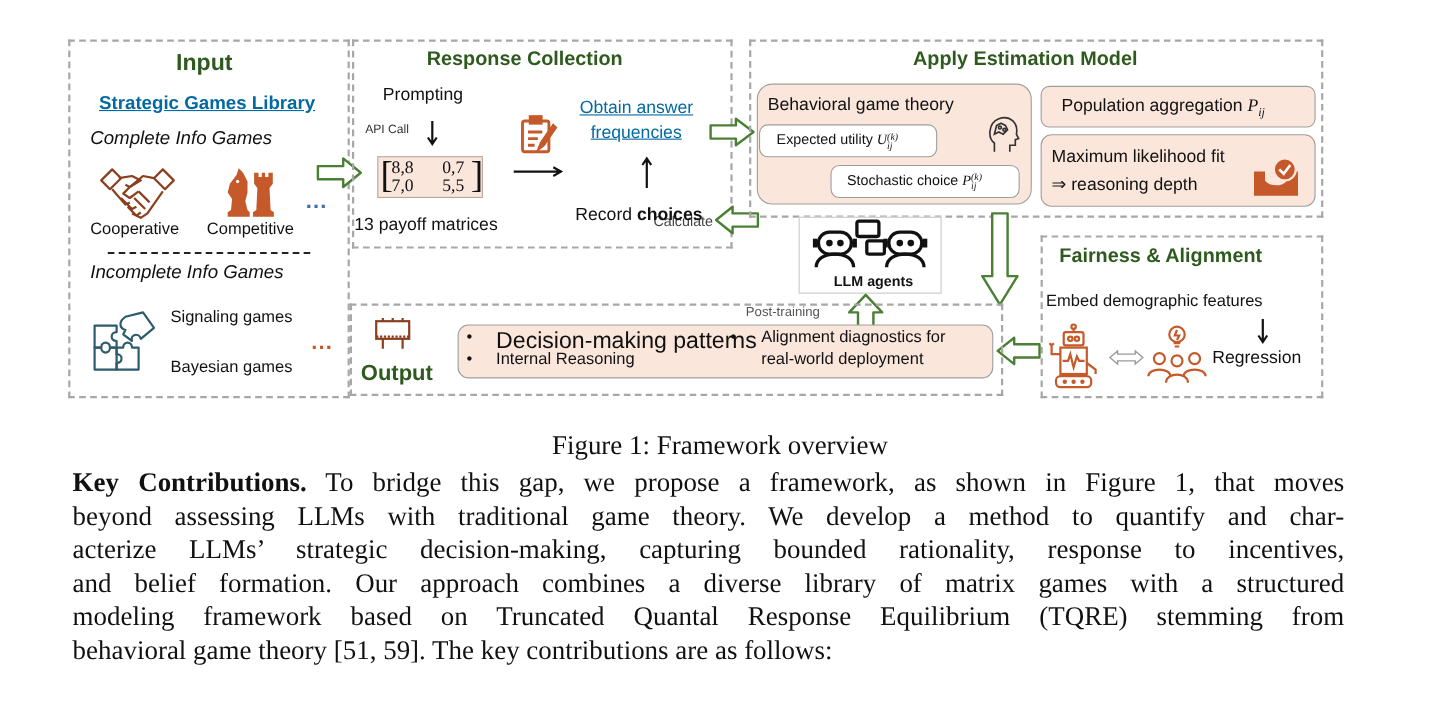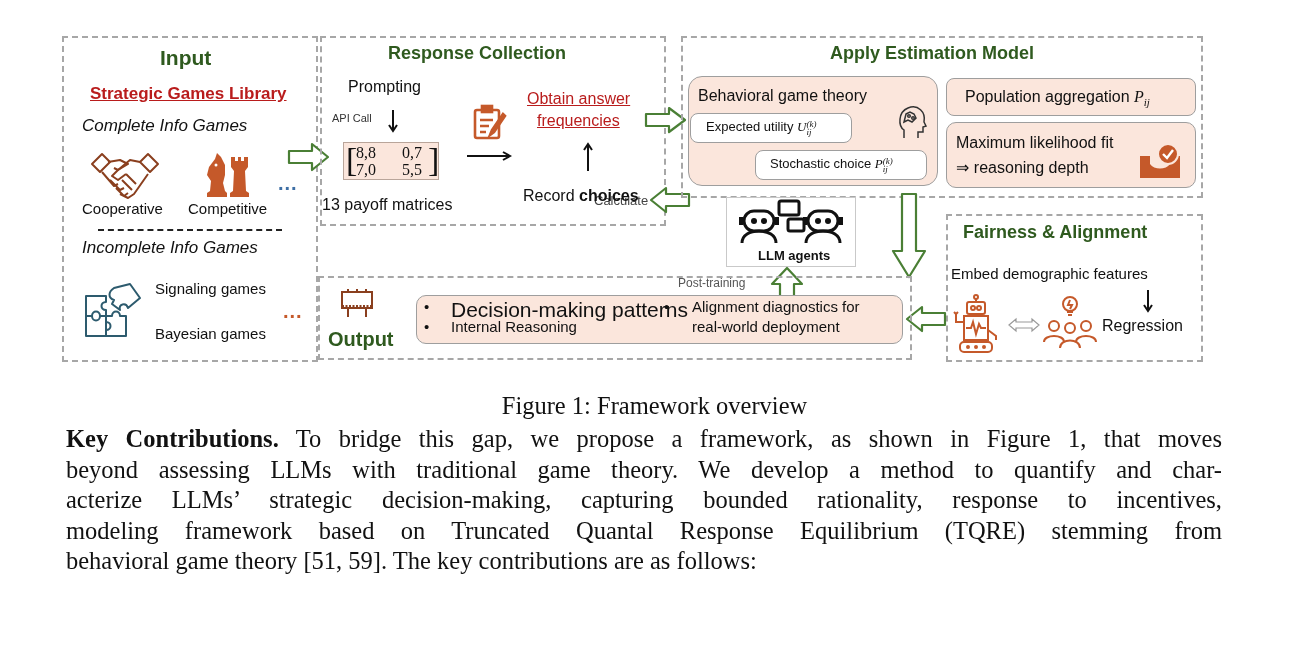--- a/index.html
+++ b/index.html
@@ -3,21 +3,21 @@
 <meta charset="utf-8">
 <style>
   html,body{margin:0;padding:0;background:#fff;}
   body{width:1309px;height:647px;position:relative;overflow:hidden;font-family:"Liberation Sans",sans-serif;color:#111;}
   .abs{position:absolute;}
   .dbox{position:absolute;border:2px dashed #a7a7a7;box-sizing:border-box;}
   .gtitle{position:absolute;color:#2f5a1f;font-weight:bold;font-family:"Liberation Sans",sans-serif;white-space:nowrap;}
   .pink{position:absolute;background:#fbe6dc;border:1.5px solid #9e9e9e;border-radius:14px;box-sizing:border-box;}
   .white{position:absolute;background:#fff;border:1.5px solid #9e9e9e;border-radius:8px;box-sizing:border-box;}
   .t{position:absolute;white-space:nowrap;}
-  .brown{color:#b91c1c;}
+  .brown{color:#0369a1;}
   .ul{text-decoration:underline;}
   .math{font-family:"Liberation Serif",serif;font-style:italic;}
   .para{position:absolute;left:66px;width:1156px;font-family:"Liberation Serif",serif;font-size:24.5px;line-height:30.6px;text-align:justify;color:#111;}
   .para .line{display:block;text-align:justify;text-align-last:justify;white-space:nowrap;height:30.6px;}
   .para .line.last{text-align-last:left;}
   .caption{position:absolute;left:0;width:1309px;top:392px;text-align:center;font-family:"Liberation Serif",serif;font-size:24.5px;}
   svg{overflow:visible;}
 </style>
 </head>
 <body>
@@ -244,15 +244,16 @@
   <div class="t" style="left:692px;top:298px;font-size:15px;">Alignment diagnostics for</div>
   <div class="t" style="left:692px;top:318px;font-size:15px;">real-world deployment</div>
 </div>
 
 <div class="caption">Figure 1: Framework overview</div>
 
 <div class="para" style="top:424px;">
   <span class="line"><b>Key Contributions.</b><span> To bridge this gap, we propose a framework, as shown in Figure 1, that moves</span></span>
   <span class="line">beyond assessing LLMs with traditional game theory.  We develop a method to quantify and char-</span>
   <span class="line">acterize LLMs’ strategic decision-making, capturing bounded rationality, response to incentives,</span>
+  <span class="line">and belief formation.  Our approach combines a diverse library of matrix games with a structured</span>
   <span class="line">modeling framework based on Truncated Quantal Response Equilibrium (TQRE) stemming from</span>
   <span class="line last">behavioral game theory [51, 59]. The key contributions are as follows:</span>
 </div>
 
 </body></html>

